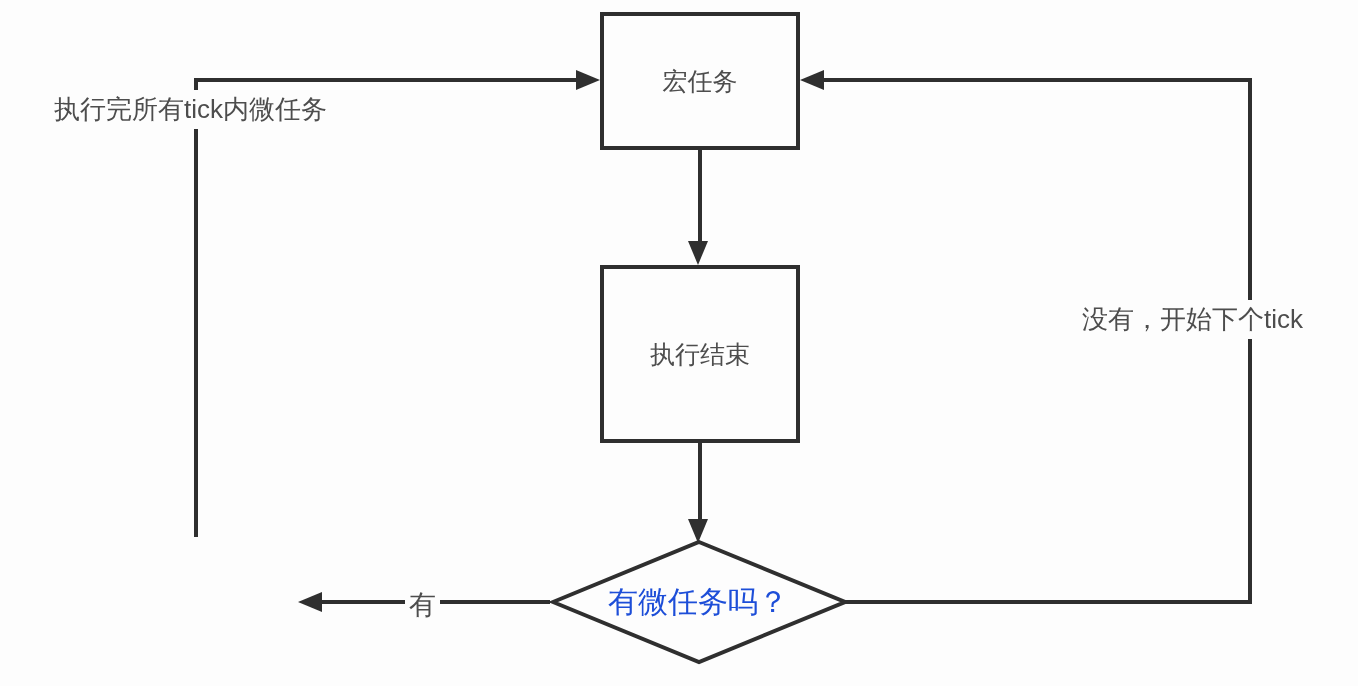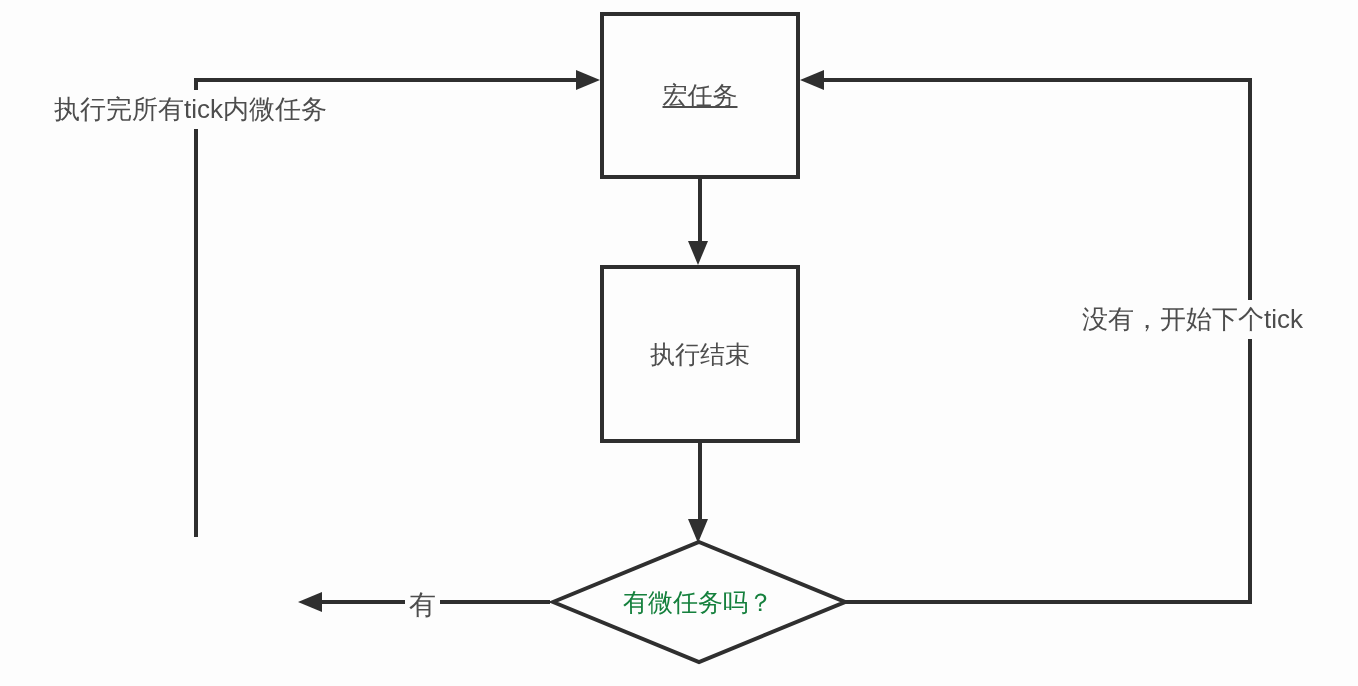--- a/index.html
+++ b/index.html
@@ -72,22 +72,22 @@
   }
   #diamond-label {
     position: absolute;
     left: 548px;
     top: 539px;
     width: 300px;
     height: 126px;
     display: flex;
     align-items: center;
     justify-content: center;
-    color: #15803d;
-    font-size: 25px;
+    color: #1d4ed8;
+    font-size: 30px;
     z-index: 4;
   }
   #node-run-all-microtasks {
     padding: 0 22px;
   }
 </style>
 </head>
 <body>
 
 <div id="canvas">
@@ -103,21 +103,21 @@
 
   <div class="line" style="left:698px; top:150px; width:4px; height:93px;"></div>
   <div class="arrowhead arrow-down" style="left:688px; top:241px;"></div>
 
   <div class="line" style="left:698px; top:404px; width:4px; height:117px;"></div>
   <div class="arrowhead arrow-down" style="left:688px; top:519px;"></div>
 
   <div class="line" style="left:322px; top:600px; width:228px; height:4px;"></div>
   <div class="arrowhead arrow-left" style="left:298px; top:592px;"></div>
 
-  <div class="node" style="left:600px; top:12px; width:200px; height:167px;text-decoration:underline;">
+  <div class="node" style="left:600px; top:12px; width:200px; height:138px;">
     <span>宏任务</span>
   </div>
 
   <div class="node" style="left:600px; top:265px; width:200px; height:178px;">
     <span>执行结束</span>
   </div>
 
 
   <svg id="diamond-svg" width="300" height="126">
     <polygon points="151,3 297,63 151,123 5,63" fill="#fdfdfd" stroke="#2f2f2f" stroke-width="4" stroke-linejoin="miter"></polygon>

